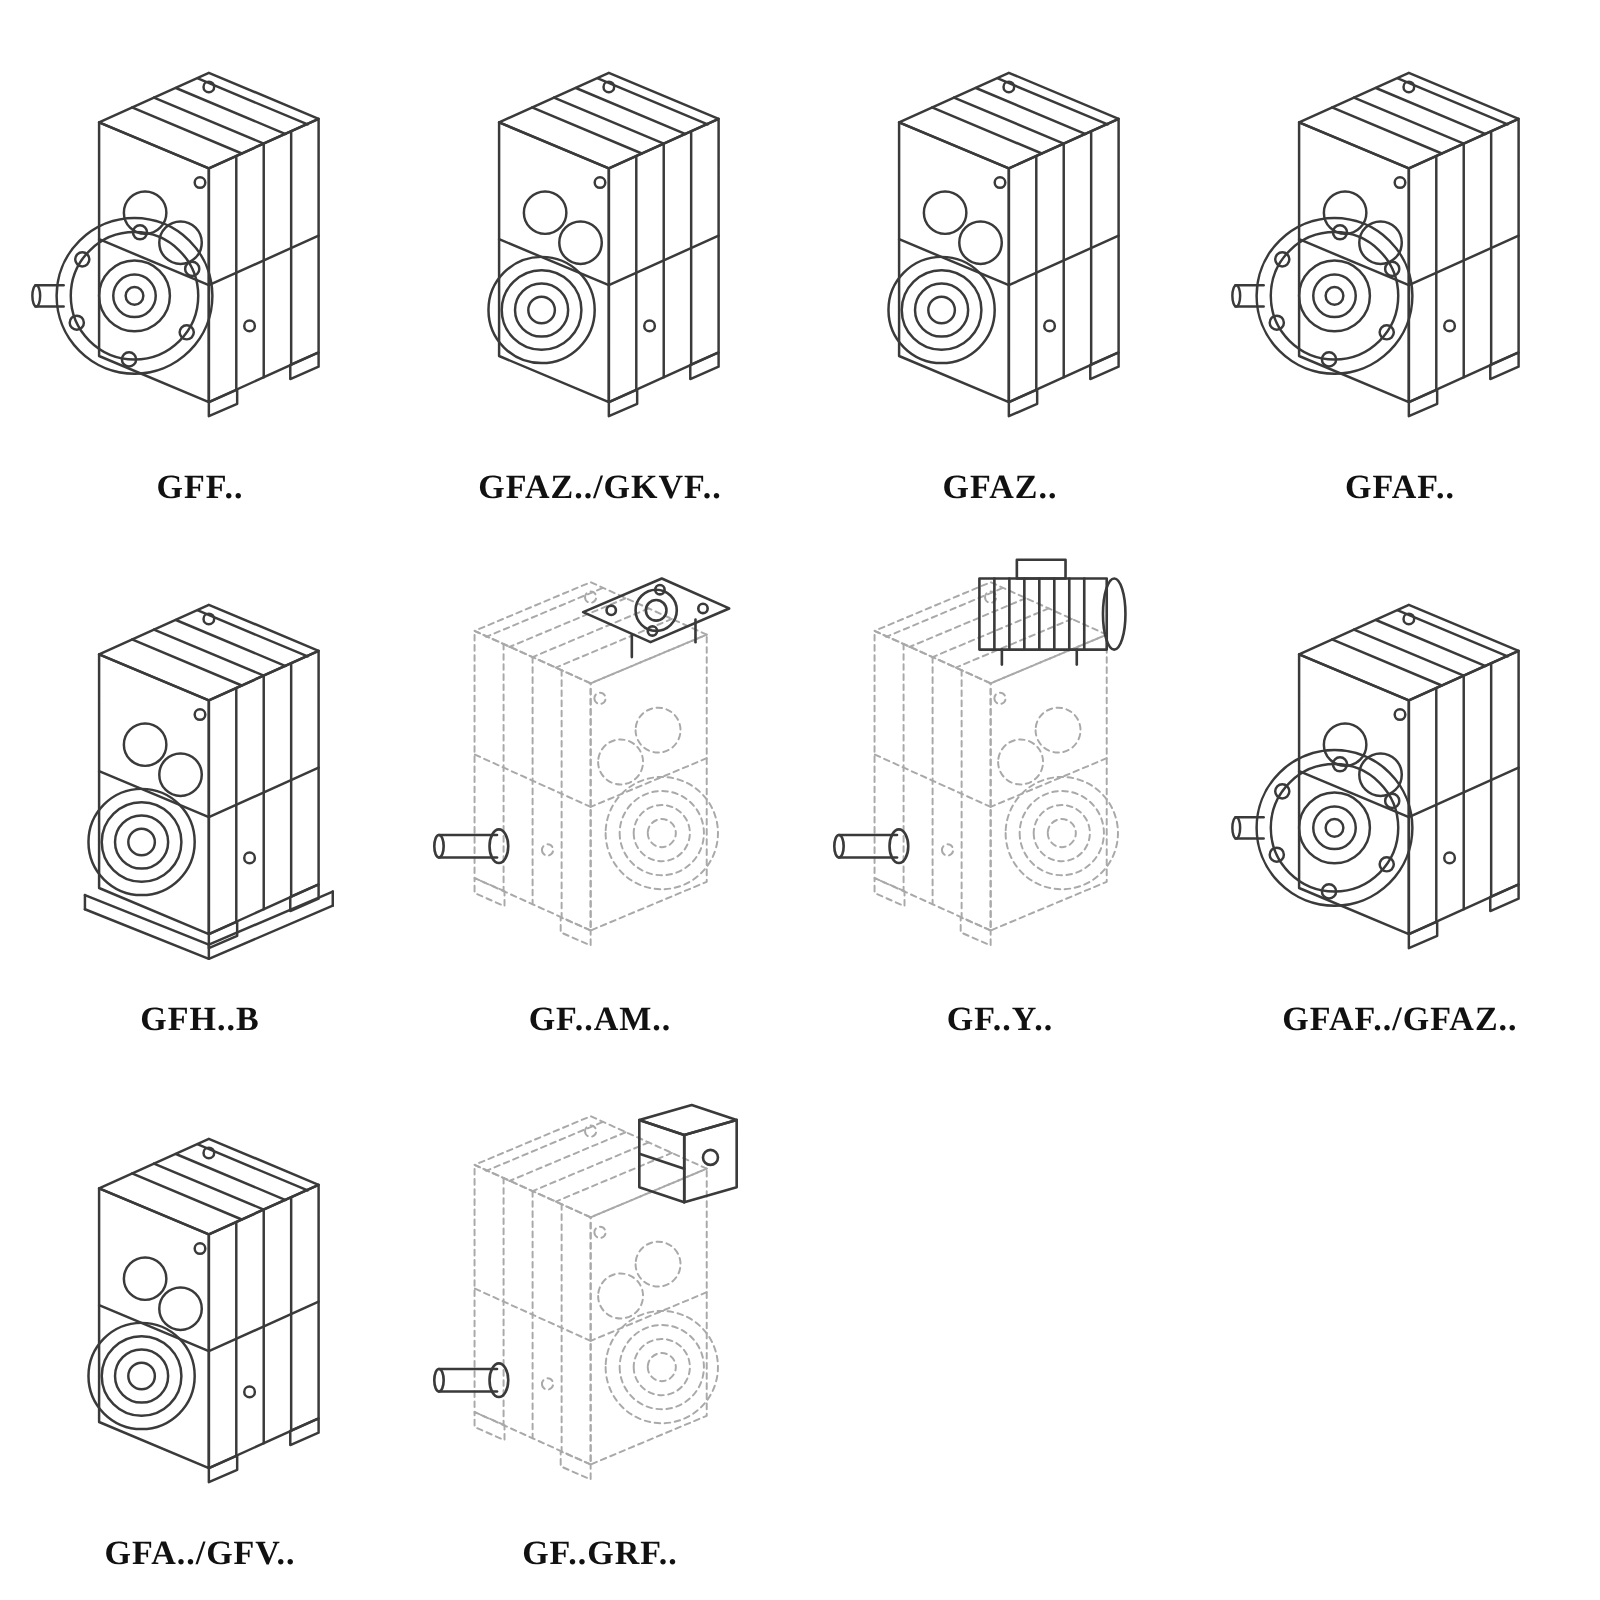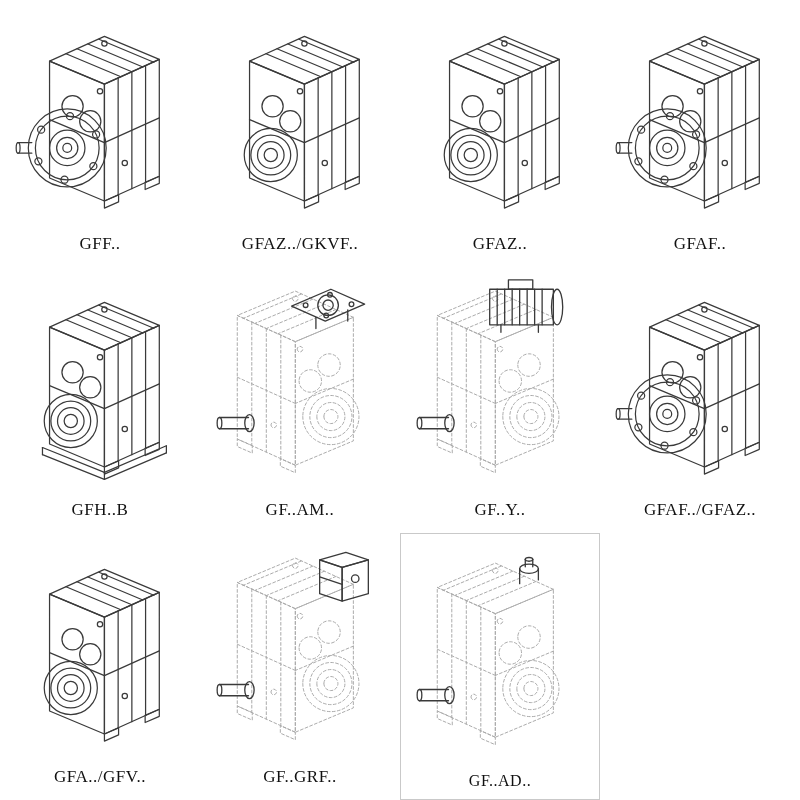--- a/index.html
+++ b/index.html
@@ -18,21 +18,21 @@
   }
   .cell.boxed{border:1px solid var(--cellBorder);}
   .drawing{
     width:176px;height:208px;flex:0 0 auto;
     stroke:var(--line);stroke-width:1.4;fill:none;
     stroke-linejoin:round;stroke-linecap:round;
   }
   .drawing.big{width:190px;height:220px;}
   .ghost{stroke:var(--ghost);stroke-width:1.05;stroke-dasharray:3 2.4;}
   .label{
-    font-weight:normal;font-size:17px;color:var(--label);
+    font-weight:bold;font-size:17px;color:var(--label);
     margin:2px 0 13px;letter-spacing:.5px;white-space:nowrap;
   }
   .cell:nth-child(11) .label,.cell:nth-child(12) .label{font-size:16px;margin-bottom:9px;}
 </style>
 </head>
 <body>
 
 <svg width="0" height="0" style="position:absolute" aria-hidden="true">
   <defs>
 
@@ -251,20 +251,14 @@
     <div class="label">GFA../GFV..</div>
   </div>
 
   <div class="cell">
     <svg class="drawing big" viewBox="0 0 190 235">
         <use href="#v-ghost-grf"></use>
       </svg>
     <div class="label">GF..GRF..</div>
   </div>
 
-  <div class="cell boxed">
-    <svg class="drawing big" viewBox="0 0 190 235">
-        <use href="#v-ghost-ad"></use>
-      </svg>
-    <div class="label">GF..AD..</div>
-  </div>
 
 </div>
 
 </body></html>

